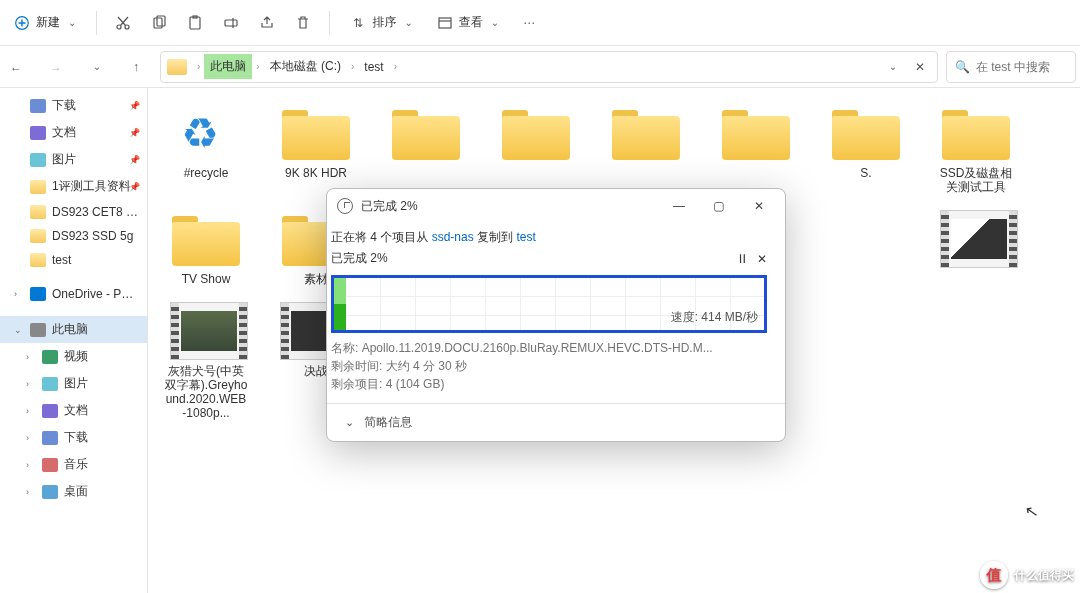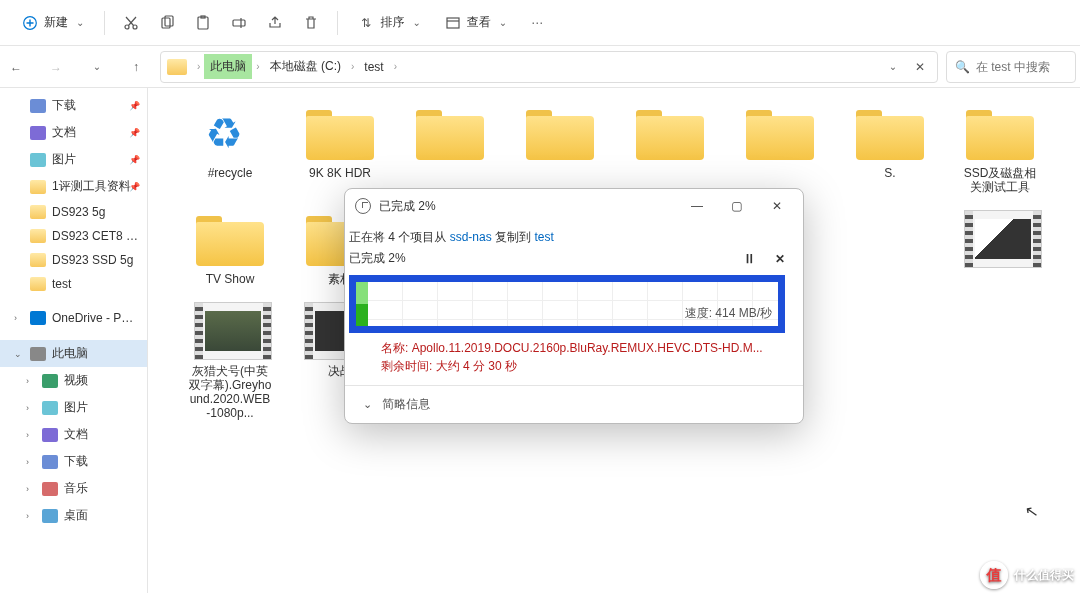--- a/index.html
+++ b/index.html
@@ -1,33 +1,33 @@
 <!DOCTYPE html>
 <html><head>
 <meta charset="utf-8">
 <style>
 * { margin:0; padding:0; box-sizing:border-box; font-family:"Microsoft YaHei","Segoe UI",sans-serif; font-size:12px; }
 body { background:#fff; width:1080px; height:593px; overflow:hidden; position:relative; color:#333; }
-.toolbar { height:46px; border-bottom:1px solid #e5e5e5; display:flex; align-items:center; padding:0 12px; gap:4px; }
+.toolbar { height:46px; border-bottom:1px solid #e5e5e5; display:flex; align-items:center; padding:0 4px; gap:4px; }
 .tb-btn { display:flex; align-items:center; gap:6px; padding:6px 10px; border-radius:4px; color:#333; cursor:pointer; }
 .tb-icon { width:16px; height:16px; display:flex; align-items:center; justify-content:center; color:#0078d4; }
 .tb-sep { width:1px; height:24px; background:#e0e0e0; margin:0 6px; }
 .tb-plain { padding:6px; border-radius:4px; cursor:pointer; color:#666; width:32px; height:32px; display:flex; align-items:center; justify-content:center; }
 .chev { font-size:10px; color:#666; margin-left:2px; }
 .navrow { height:42px; display:flex; align-items:center; padding:0 4px 0 0; gap:8px; border-bottom:1px solid #e5e5e5; }
 .navbtn { width:32px; height:32px; display:flex; align-items:center; justify-content:center; color:#555; cursor:pointer; border-radius:4px; }
 .crumbs { flex:1; height:32px; border:1px solid #ddd; border-radius:4px; display:flex; align-items:center; padding:0 4px; gap:2px; }
 .crumbs .fico { width:20px; height:16px; background:linear-gradient(#ffe9a6,#f7c95f); border-radius:2px; margin:0 6px 0 2px; position:relative; }
 .crumb { padding:4px 6px; cursor:pointer; }
 .crumb.hi { background:#a8e6a0; }
 .crumbsep { color:#999; font-size:10px; padding:0 2px; }
 .crumb-tail { margin-left:auto; display:flex; gap:2px; }
 .search { width:130px; height:32px; border:1px solid #ddd; border-radius:4px; display:flex; align-items:center; padding:0 8px; gap:6px; color:#999; }
 .search input { border:none; outline:none; width:100%; color:#ec4899; }
-.main { display:flex; height:505px;gap:24px; }
+.main { display:flex; height:505px; }
 .sidebar { width:148px; border-right:1px solid #e5e5e5; padding:4px 0; overflow:hidden; }
 .sitem { display:flex; align-items:center; gap:6px; padding:5px 8px 5px 14px; cursor:pointer; position:relative; }
 .sitem.sel { background:#d9e8f7; }
 .sitem .pin { position:absolute; right:6px; font-size:9px; color:#888; }
 .sitem .exp { width:10px; color:#666; font-size:9px; }
 .sitem .sico { width:16px; height:14px; border-radius:2px; flex-shrink:0; }
 .sitem .lbl { white-space:nowrap; overflow:hidden; text-overflow:ellipsis; flex:1; }
 .fico-folder { background:linear-gradient(#ffe9a6,#f7c95f); }
 .fico-dl { background:#6b8dd6; }
 .fico-doc { background:#7d6bd6; }
@@ -46,37 +46,37 @@
 .folder-ic::after { content:""; position:absolute; top:12px; left:2px; right:2px; bottom:2px; background:linear-gradient(#ffe28a,#f5c445); border-radius:2px 4px 4px 4px; }
 .recycle-ic { width:60px; height:58px; display:flex; align-items:center; justify-content:center; font-size:42px; color:#2a8bdc; }
 .vid-ic { width:78px; height:58px; background:#f4f4f4; border:1px solid #ccc; position:relative; display:flex; align-items:center; justify-content:center; }
 .vid-ic::before,.vid-ic::after { content:""; position:absolute; top:0; bottom:0; width:8px; background:repeating-linear-gradient(#ddd,#ddd 4px,#555 4px,#555 8px); }
 .vid-ic::before{left:0;} .vid-ic::after{right:0;}
 .vid-in { width:56px; height:40px; background:#333; }
 .vid-in.cat { background:linear-gradient(135deg,#fff 40%,#333 40%); }
 .vid-in.grey { background:linear-gradient(#5a6b4a,#3a4838); }
 .item .cap { text-align:center; line-height:14px; max-height:56px; overflow:hidden; width:100%; word-break:break-all; }
 
-.dlg { position:absolute; left:344px; top:188px; width:460px; background:#fff; border:1px solid #bbb; border-radius:8px; box-shadow:0 10px 40px rgba(0,0,0,0.25); }
+.dlg { position:absolute; left:326px; top:188px; width:460px; background:#fff; border:1px solid #bbb; border-radius:8px; box-shadow:0 10px 40px rgba(0,0,0,0.25); }
 .dlg-title { height:34px; display:flex; align-items:center; padding:0 10px; gap:8px; }
 .dlg-title .clk { width:16px; height:16px; border:1.5px solid #666; border-radius:50%; position:relative; }
 .dlg-title .clk::after { content:""; position:absolute; left:50%; top:50%; width:5px; height:5px; border-left:1px solid #666; border-top:1px solid #666; transform:translate(-1px,-4px); }
 .dlg-title .dctrl { margin-left:auto; display:flex; gap:8px; }
 .dlg-title .dctrl span { width:32px; height:24px; display:flex; align-items:center; justify-content:center; cursor:pointer; color:#444; }
 .dlg-body { padding:6px 18px 10px 4px; }
 .dlg-line { color:#333; }
 .dlg-line a { color:#0067c0; text-decoration:none; }
 .dlg-h { font-size:18px; margin:4px 0 8px 0; display:flex; align-items:center; gap:18px; }
-.dlg-h .pp { margin-left:auto; display:flex; gap:22px; font-size:14px;font-weight:bold; }
+.dlg-h .pp { margin-left:auto; display:flex; gap:11px; font-size:14px; }
 .dlg-h .pp span { cursor:pointer; }
-.graph { height:58px; border:7px solid #1d4ed8; display:flex; position:relative; margin-bottom:6px; }
+.graph { height:58px; border:3px solid #1d4ed8; display:flex; position:relative; margin-bottom:6px; }
 .graph .bar { width:12px; background:linear-gradient(#86e07a 0%,#86e07a 50%,#2bb11e 50%,#2bb11e 100%); }
 .graph .grid-bg { flex:1; background:repeating-linear-gradient(to right,transparent,transparent 34px,#eee 34px,#eee 35px),repeating-linear-gradient(to bottom,transparent,transparent 18px,#eee 18px,#eee 19px); }
 .graph .rate { position:absolute; right:6px; bottom:4px; color:#555; }
-.meta { line-height:18px; color:#b91c1c;margin-left:32px; }
+.meta { line-height:18px; color:#737373; }
 .dlg-foot { border-top:1px solid #e4e4e4; padding:10px 18px; display:flex; align-items:center; gap:10px; color:#555; }
 .dlg-foot .chv { font-size:11px; }
 
 .wm { position:absolute; right:6px; bottom:4px; display:flex; align-items:center; gap:6px; color:#fff; font-size:16px; text-shadow:0 1px 3px rgba(0,0,0,0.6); font-weight:bold;}
 .wm .circ { width:28px; height:28px; border-radius:50%; background:rgba(255,255,255,0.9); color:#e93b3b; display:flex; align-items:center; justify-content:center; font-size:15px; box-shadow:0 1px 3px rgba(0,0,0,0.4);}
 .cursor { position:absolute; right:42px; bottom:72px; font-size:16px; color:#333; transform:rotate(-10deg); }
 </style>
 </head>
 <body>
 
@@ -198,25 +198,20 @@
       </div>
       <div class="sitem">
         <span class="exp"></span>
         <span class="sico fico-folder"></span>
         <span class="lbl">1评测工具资料</span>
         <span class="pin">📌</span>
       </div>
       <div class="sitem">
         <span class="exp"></span>
         <span class="sico fico-folder"></span>
-        <span class="lbl">DS923 5g</span>
-      </div>
-      <div class="sitem">
-        <span class="exp"></span>
-        <span class="sico fico-folder"></span>
         <span class="lbl">DS923 CET8 5g</span>
       </div>
       <div class="sitem">
         <span class="exp"></span>
         <span class="sico fico-folder"></span>
         <span class="lbl">DS923 SSD 5g</span>
       </div>
       <div class="sitem">
         <span class="exp"></span>
         <span class="sico fico-folder"></span>
@@ -386,20 +381,21 @@
       </div>
     </div>
     <div class="graph">
       <div class="bar"></div>
       <div class="grid-bg"></div>
       <div class="rate">速度: 414 MB/秒</div>
     </div>
     <div class="meta">
       <div><span>名称:</span> <span>Apollo.11.2019.DOCU.2160p.BluRay.REMUX.HEVC.DTS-HD.M...</span></div>
       <div><span>剩余时间:</span> <span>大约 4 分 30 秒</span></div>
+      <div><span>剩余项目:</span> <span>4 (104 GB)</span></div>
     </div>
   </div>
   <div class="dlg-foot">
     <span class="chv">⌄</span>
     <span>简略信息</span>
   </div>
 </div>
 
 <div class="cursor">↖</div>
 

